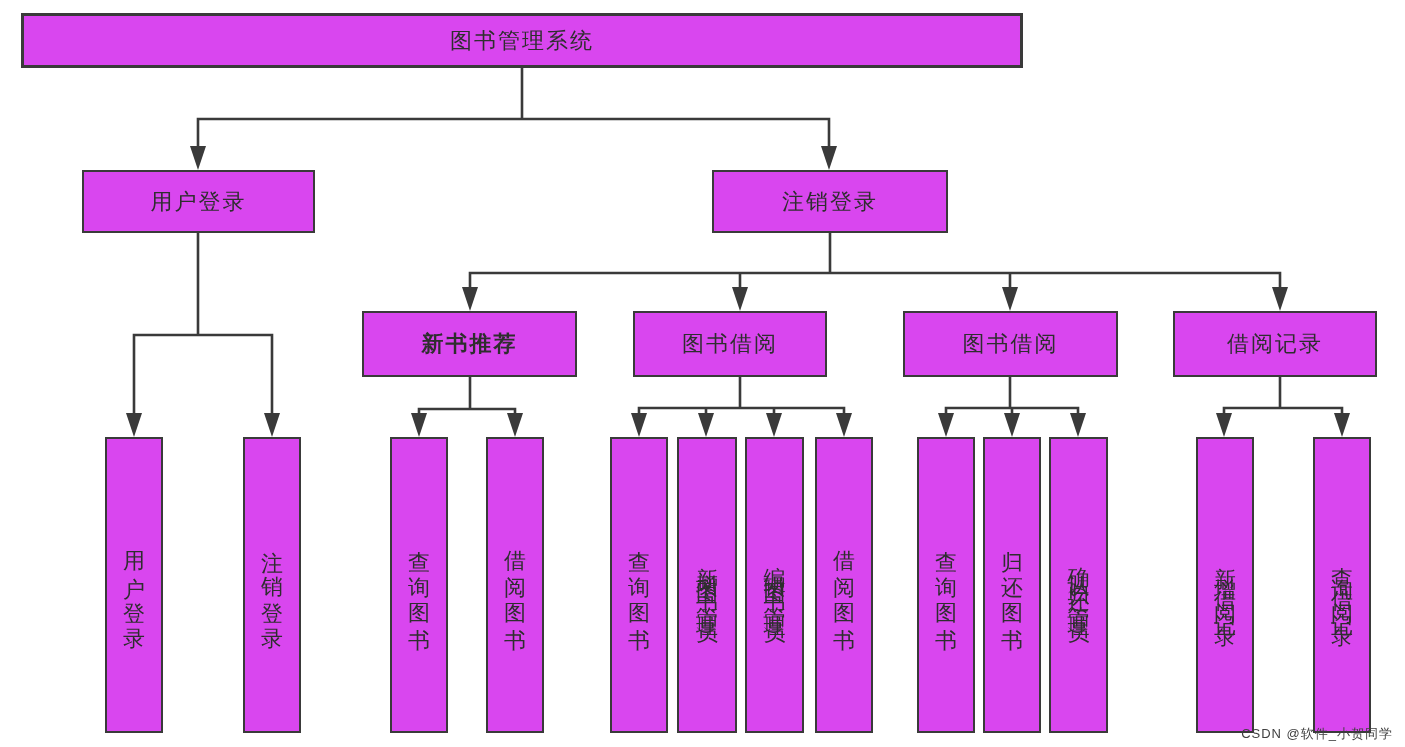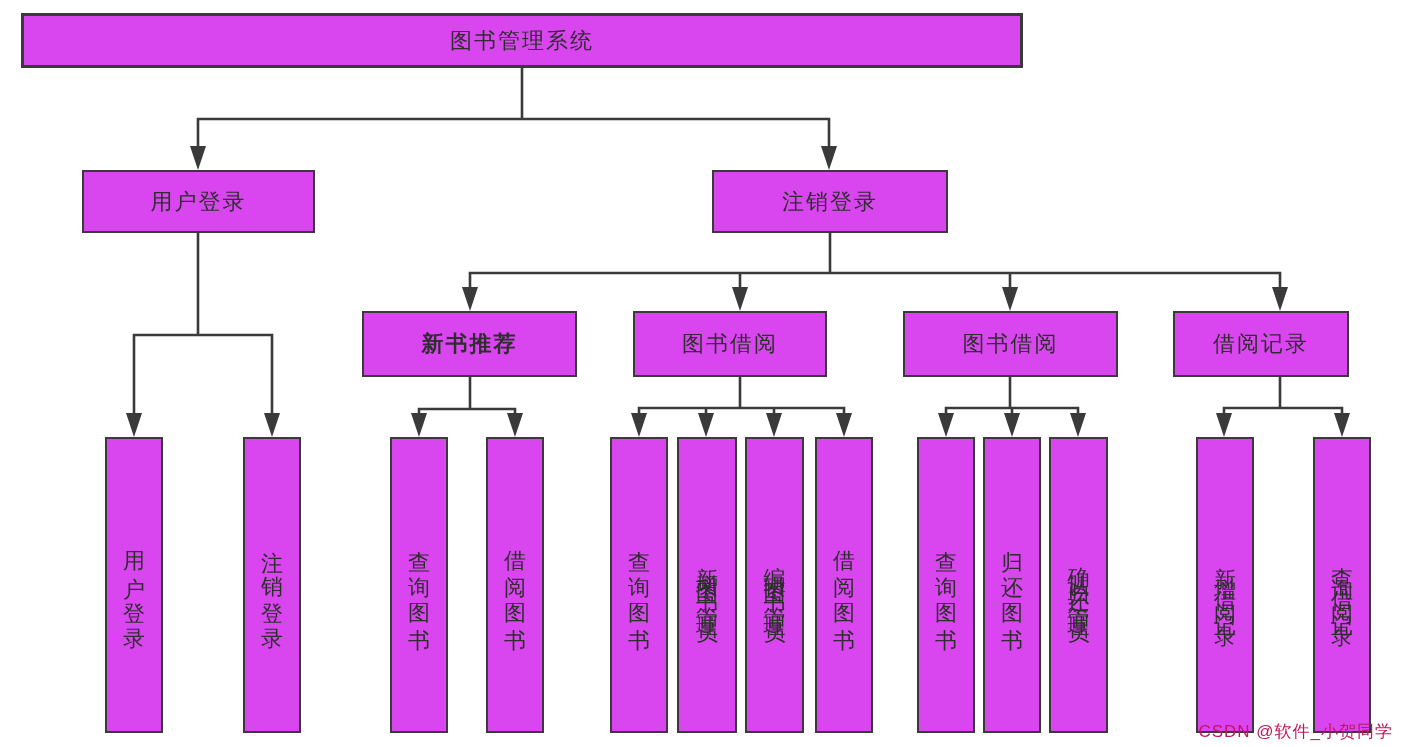--- a/index.html
+++ b/index.html
@@ -38,22 +38,22 @@
     font-size: 22px;
     letter-spacing: 2px;
     line-height: 1;
   }
   .v4 { letter-spacing: 26px; }
   .v6 { letter-spacing: 12px; }
   .v9 { letter-spacing: 8px; }
   .watermark {
     position: absolute;
     right: 12px; bottom: 4px;
-    font-size: 17px;
-    color: #be185d;
+    font-size: 13px;
+    color: #404040;
     letter-spacing: 1px;
     white-space: nowrap;
   }
 </style>
 </head>
 <body>
 
 <div id="stage">
 
   <svg id="wires" viewBox="0 0 1405 747">
@@ -109,21 +109,21 @@
 
   <div class="box" style="left:362px; top:311px; width:215px; height:66px;font-weight:bold;">
     <span>新书推荐</span>
   </div>
   <div class="box" style="left:633px; top:311px; width:194px; height:66px;">
     <span>图书借阅</span>
   </div>
   <div class="box" style="left:903px; top:311px; width:215px; height:66px;">
     <span>图书借阅</span>
   </div>
-  <div class="box" style="left:1173px; top:311px; width:176px; height:66px;text-align:center;">
+  <div class="box" style="left:1173px; top:311px; width:204px; height:66px;text-align:center;">
     <span>借阅记录</span>
   </div>
 
   <div class="box leaf" style="left:105px;">
     <span class="vtext v4">用户登录</span>
   </div>
   <div class="box leaf" style="left:243px;">
     <span class="vtext v4">注销登录</span>
   </div>
   <div class="box leaf" style="left:390px;">

